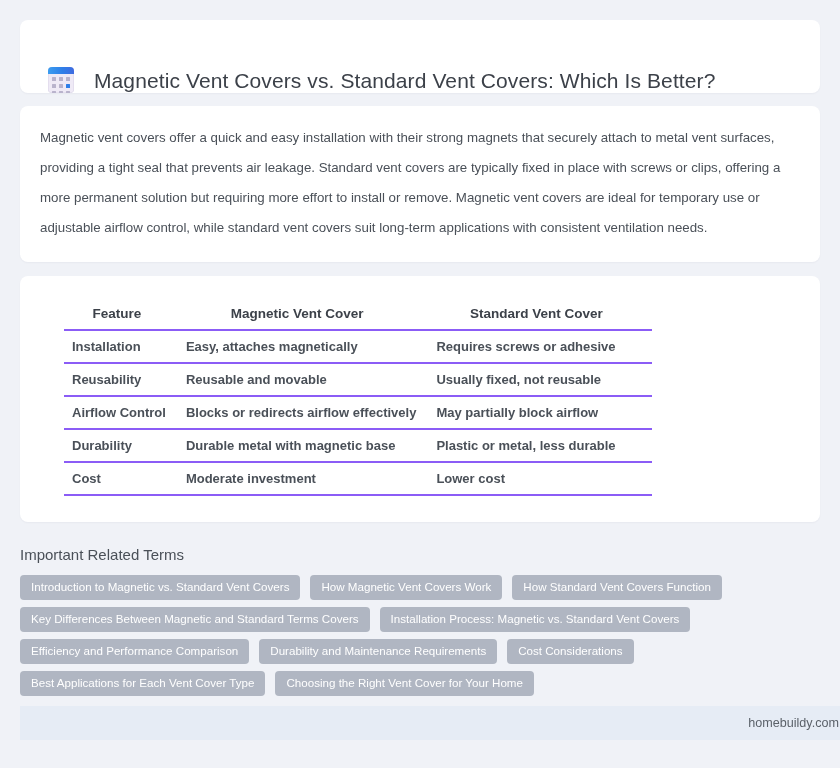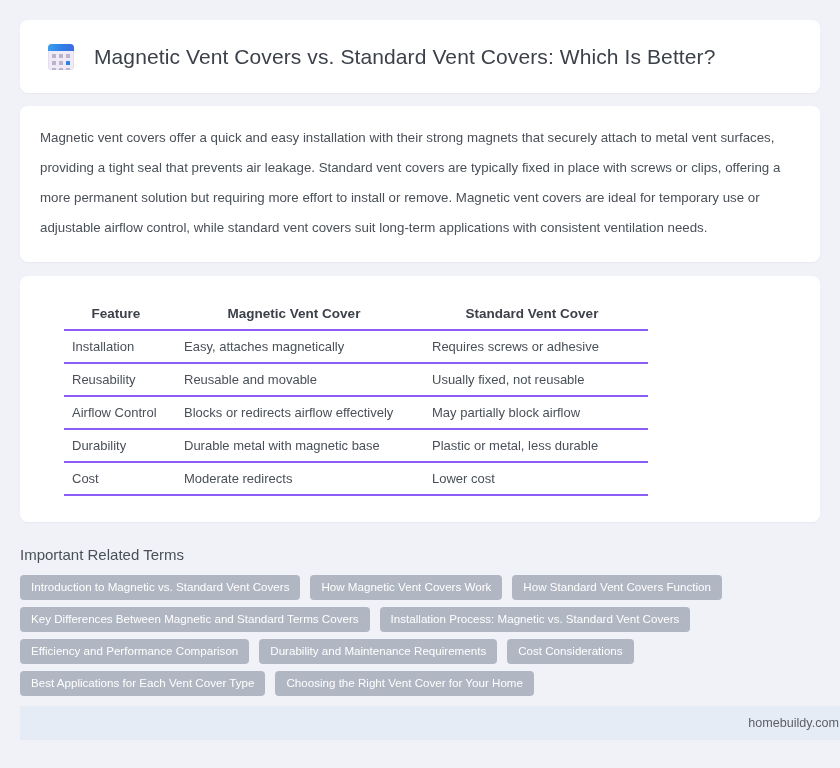--- a/index.html
+++ b/index.html
@@ -20,21 +20,21 @@
     padding: 20px;
   }
 
   
   .header-card {
     background: #ffffff;
     border-radius: 8px;
     box-shadow: 0 1px 2px rgba(16,24,40,0.04);
     height: 73px;
     display: flex;
-    align-items: center;
+    align-items: flex-end;
     padding: 0 28px;
   }
   .header-icon {
     width: 26px;
     height: 26px;
     position: relative;
     flex: 0 0 auto;
     margin-right: 20px;
     border-radius: 4px;
     overflow: hidden;
@@ -112,21 +112,21 @@
     font-size: 13.5px;
     padding-bottom: 8px;
     text-align: center;
   }
   table.cmp col.c1 { width: 108px; }
   table.cmp col.c2 { width: 248px; }
   table.cmp col.c3 { width: 228px; }
   table.cmp td.f { padding-left: 8px; }
   table.cmp td.m { padding-left: 12px; }
   table.cmp td.s { padding-left: 12px; }
-  table.cmp tr.row td { height: 31px; }
+  table.cmp tr.row td { height: 31px; font-weight: bold; }
 
   
   .terms-heading {
     text-align: left;
     font-size: 15px;
     color: #4a5058;
     margin: 24px 0 12px 0;
   }
   .tags {
     display: flex;
@@ -220,21 +220,21 @@
           <td class="m">Blocks or redirects airflow effectively</td>
           <td class="s">May partially block airflow</td>
         </tr>
         <tr class="row">
           <td class="f">Durability</td>
           <td class="m">Durable metal with magnetic base</td>
           <td class="s">Plastic or metal, less durable</td>
         </tr>
         <tr class="row">
           <td class="f">Cost</td>
-          <td class="m">Moderate redirects</td>
+          <td class="m">Moderate investment</td>
           <td class="s">Lower cost</td>
         </tr>
       </tbody>
     </table>
   </div>
 
   <div class="terms-heading">Important Related Terms</div>
   <div class="tags">
     <span class="tag">Introduction to Magnetic vs. Standard Vent Covers</span>
     <span class="tag">How Magnetic Vent Covers Work</span>

